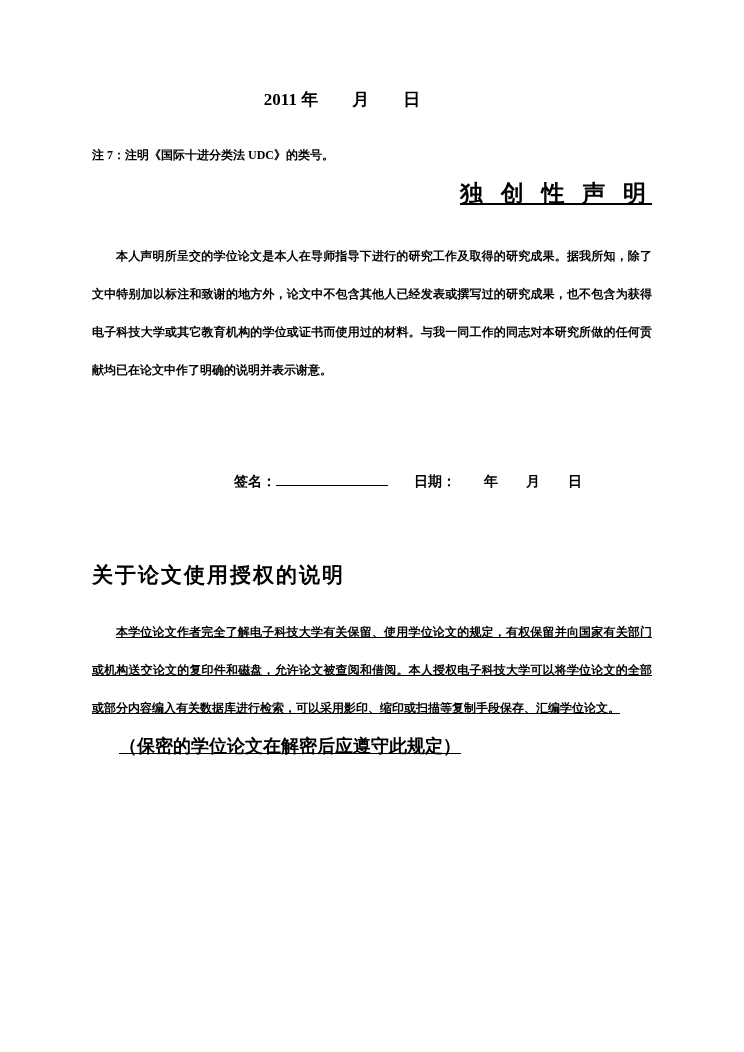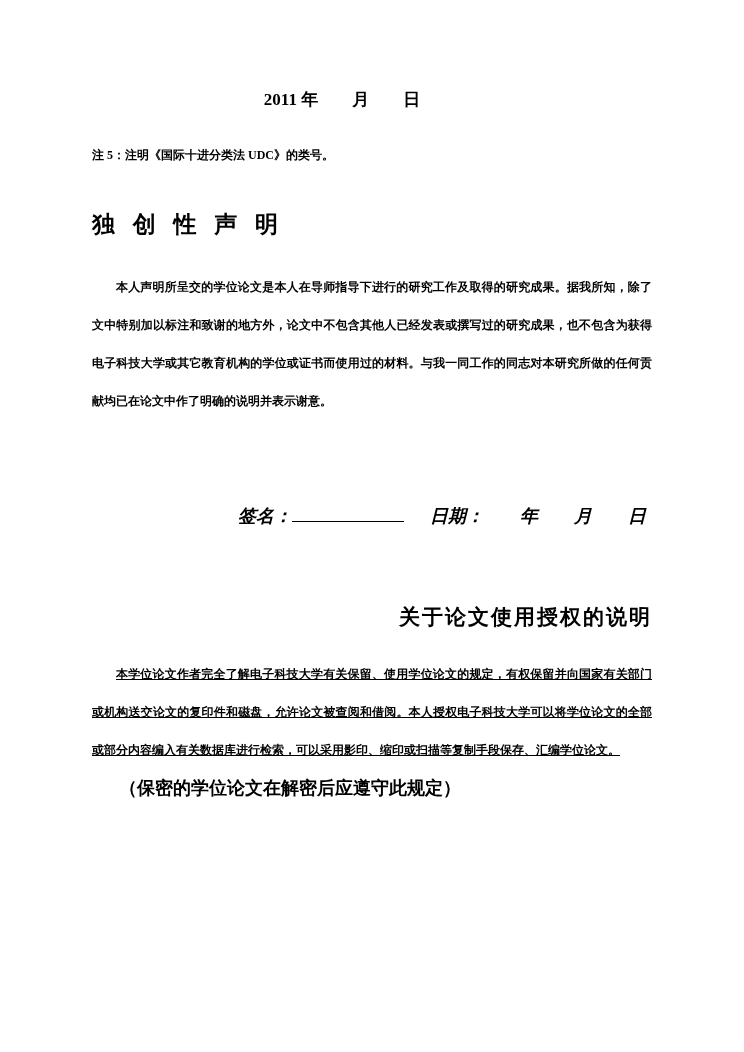--- a/index.html
+++ b/index.html
@@ -28,81 +28,82 @@
     margin: 0 0 0 0;
     padding-right: 60px;
   }
   .footnote {
     margin-top: 36px;
     font-size: 12px;
     font-weight: bold;
     white-space: pre-wrap;
   }
   .decl-title {
-    margin-top: 45px;
-    text-align: left;
+    margin-top: 14px;
+    text-align: right;
     font-size: 23px;
     font-weight: bold;
     letter-spacing: 6px;
     white-space: pre-wrap;
+    text-decoration: underline;
   }
   .body-para {
     margin-top: 28px;
     font-size: 12px;
     font-weight: bold;
     line-height: 38px;
     text-align: justify;
     text-indent: 2em;
     text-justify: inter-ideograph;
   }
   .sign-row {
     margin-top: 62px;
     padding-left: 128px;
-    font-size: 18px;
+    font-size: 14px;
     font-weight: bold;
     white-space: pre-wrap;
-    font-style: italic;
   }
   .sign-blank {
     display: inline-block;
     width: 112px;
     height: 18px;
     border-bottom: 1.5px solid #000;
     vertical-align: baseline;
     margin-right: 26px;
   }
   .auth-title {
     margin-top: 54px;
-    text-align: right;
+    text-align: left;
     font-size: 21px;
     font-weight: bold;
     letter-spacing: 2px;
   }
   .auth-para {
     margin-top: 24px;
     text-decoration: underline;
   }
   .confidential {
     margin-top: 0;
     font-size: 18px;
     font-weight: bold;
     line-height: 38px;
     text-indent: 1.5em;
     white-space: pre-wrap;
+    text-decoration: underline;
   }
   .spacer-label { margin-right: 0; }
 </style>
 </head>
 <body>
 
 <div class="page">
 
   <div class="date-top">2011 年　　月　　日</div>
 
-  <div class="footnote">注 5：注明《国际十进分类法 UDC》的类号。</div>
+  <div class="footnote">注 7：注明《国际十进分类法 UDC》的类号。</div>
 
   <div class="decl-title">独 创 性 声 明</div>
 
   <div class="body-para">本人声明所呈交的学位论文是本人在导师指导下进行的研究工作及取得的研究成果。据我所知，除了文中特别加以标注和致谢的地方外，论文中不包含其他人已经发表或撰写过的研究成果，也不包含为获得电子科技大学或其它教育机构的学位或证书而使用过的材料。与我一同工作的同志对本研究所做的任何贡献均已在论文中作了明确的说明并表示谢意。</div>
 
   <div class="sign-row">
     <span class="spacer-label">签名：</span><span class="sign-blank"></span><span>日期：</span><span>　　年　　月　　日</span>
   </div>
 
   <div class="auth-title">关于论文使用授权的说明</div>

